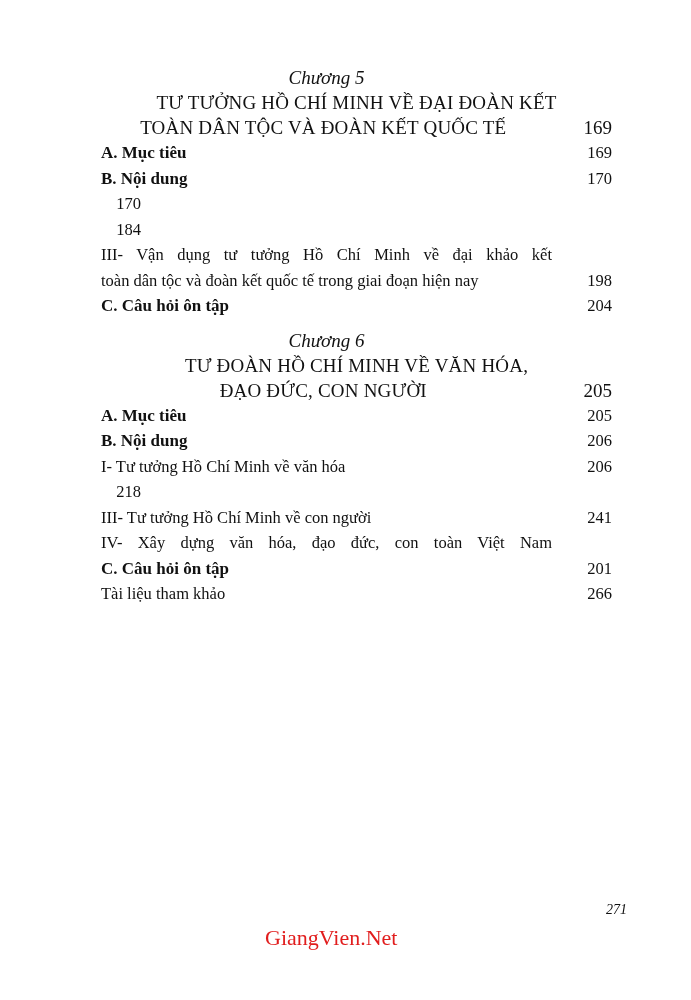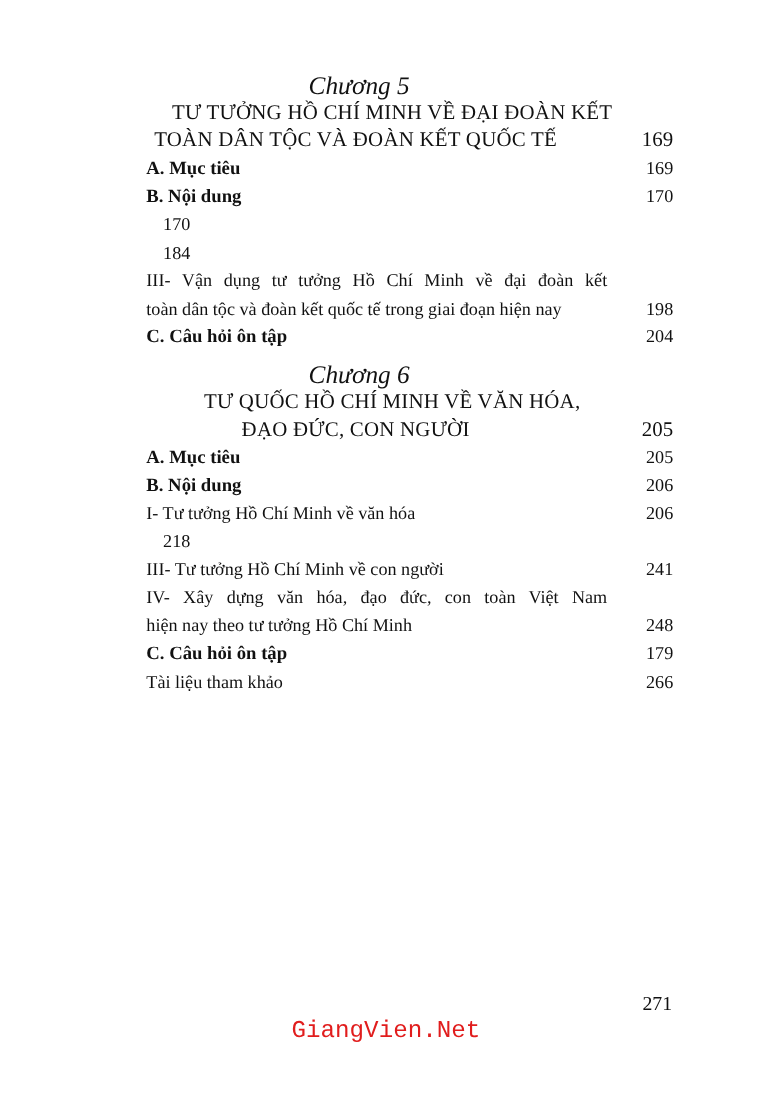--- a/index.html
+++ b/index.html
@@ -17,21 +17,21 @@
   }
   .toc {
     position: absolute;
     left: 101px;
     top: 66px;
     width: 511px;
   }
   .chapter-label {
     text-align: center;
     font-style: italic;
-    font-size: 23px;
+    font-size: 19px;
     line-height: 24px;
     padding-right: 60px;
     font-family: "Liberation Serif", serif;
   }
   .chapter-title-line {
     display: flex;
     justify-content: space-between;
     align-items: center;
     font-size: 19px;
     line-height: 25px;
@@ -47,21 +47,20 @@
     padding-right: 0;
     padding-left: 0;
   }
   .row {
     display: flex;
     justify-content: space-between;
     align-items: flex-start;
     font-size: 16.5px;
     line-height: 25.5px;
     font-family: "Liberation Serif", serif;
-    margin-left: 32px;
   }
   .row .pg {
     text-align: right;
     min-width: 40px;
   }
   .row.bold .t {
     font-weight: bold;
     font-size: 17px;
   }
   .row.italic .t {
@@ -70,31 +69,32 @@
     text-align: justify;
     text-align-last: justify;
     flex: 1;
     padding-right: 60px;
   }
   .gap {
     height: 10px;
   }
   .page-number {
     position: absolute;
-    right: 80px;
+    right: 64px;
     top: 902px;
-    font-size: 18px;
+    font-size: 14px;
     font-family: "Liberation Serif", serif;
+    font-style: italic;
   }
   .watermark {
     position: absolute;
     left: 265px;
     top: 925px;
     font-size: 22px;
-    font-family: Liberation Mono, monospace;
+    font-family: Liberation Serif, serif;
     color: #e11d1d;
   }
 </style>
 </head>
 <body>
 
 <div class="toc">
 
   <div class="chapter">
     <div class="chapter-label">Chương 5</div>
@@ -114,38 +114,38 @@
       <span class="t">B. Nội dung</span>
       <span class="pg">170</span>
     </div>
     <div class="row">
       <span class="pg">170</span>
     </div>
     <div class="row">
       <span class="pg">184</span>
     </div>
     <div class="row justify">
-      <span class="t">III- Vận dụng tư tưởng Hồ Chí Minh về đại đoàn kết</span>
+      <span class="t">III- Vận dụng tư tưởng Hồ Chí Minh về đại khảo kết</span>
     </div>
     <div class="row">
       <span class="t">toàn dân tộc và đoàn kết quốc tế trong giai đoạn hiện nay</span>
       <span class="pg">198</span>
     </div>
     <div class="row bold">
       <span class="t">C. Câu hỏi ôn tập</span>
       <span class="pg">204</span>
     </div>
   </div>
 
   <div class="gap"></div>
 
   <div class="chapter">
     <div class="chapter-label">Chương 6</div>
     <div class="chapter-title-line first">
-      <span class="t">TƯ QUỐC HỒ CHÍ MINH VỀ VĂN HÓA,</span>
+      <span class="t">TƯ ĐOÀN HỒ CHÍ MINH VỀ VĂN HÓA,</span>
     </div>
     <div class="chapter-title-line">
       <span class="t">ĐẠO ĐỨC, CON NGƯỜI</span>
       <span class="pg">205</span>
     </div>
 
     <div class="row bold">
       <span class="t">A. Mục tiêu</span>
       <span class="pg">205</span>
     </div>
@@ -160,27 +160,23 @@
     <div class="row">
       <span class="pg">218</span>
     </div>
     <div class="row">
       <span class="t">III- Tư tưởng Hồ Chí Minh về con người</span>
       <span class="pg">241</span>
     </div>
     <div class="row justify">
       <span class="t">IV- Xây dựng văn hóa, đạo đức, con toàn Việt Nam</span>
     </div>
-    <div class="row">
-      <span class="t">hiện nay theo tư tưởng Hồ Chí Minh</span>
-      <span class="pg">248</span>
-    </div>
     <div class="row bold">
       <span class="t">C. Câu hỏi ôn tập</span>
-      <span class="pg">179</span>
+      <span class="pg">201</span>
     </div>
     <div class="row italic">
       <span class="t">Tài liệu tham khảo</span>
       <span class="pg">266</span>
     </div>
   </div>
 </div>
 
 <div class="page-number">271</div>
 <div class="watermark">GiangVien.Net</div>

